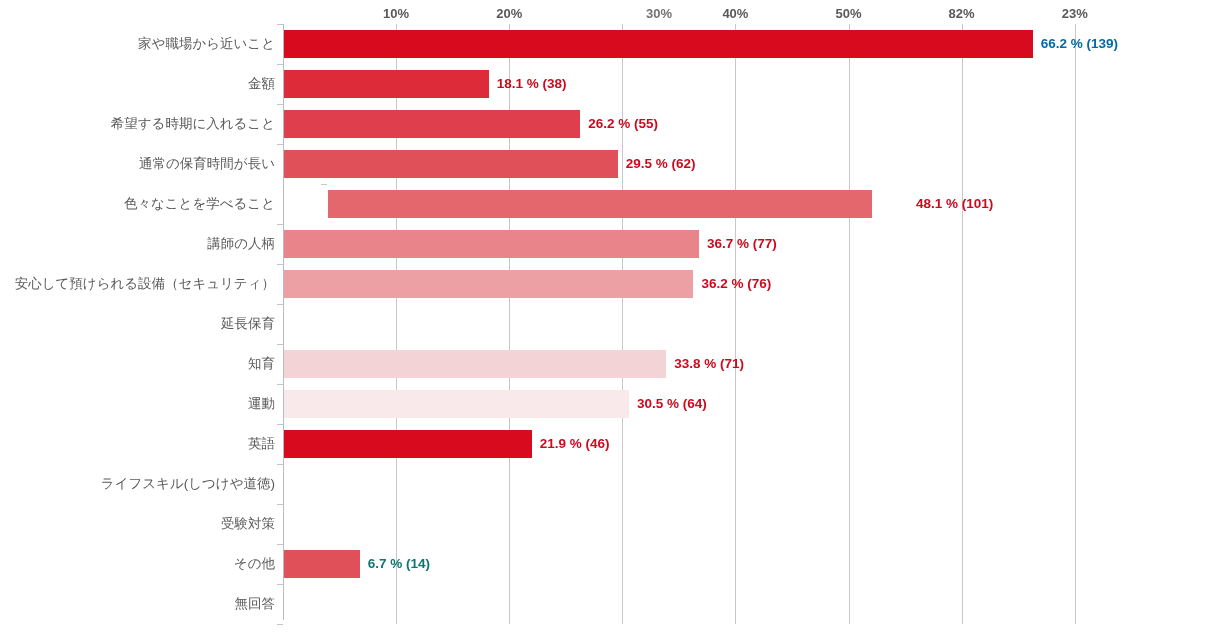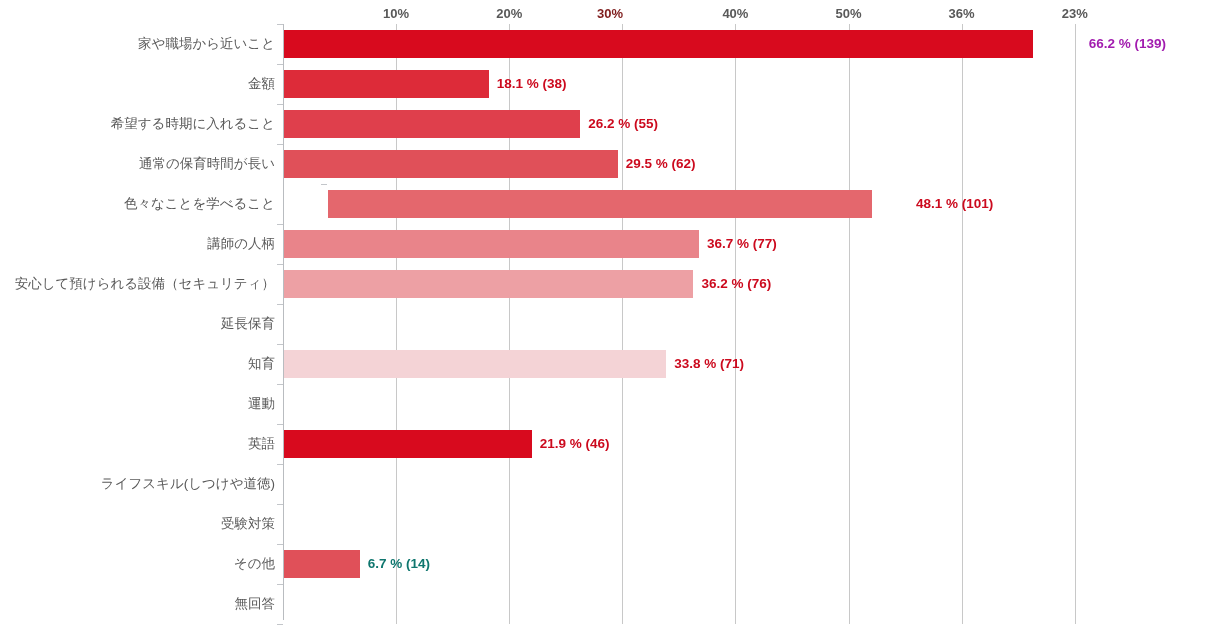--- a/index.html
+++ b/index.html
@@ -109,36 +109,36 @@
       <div class="gridline" style="left: 509.2px; top: 24px; height: 600px; background: rgb(200, 200, 200);"></div>
       <div class="gridline" style="left: 622.3px; top: 24px; height: 600px; background: rgb(200, 200, 200);"></div>
       <div class="gridline" style="left: 735.4px; top: 24px; height: 600px; background: rgb(200, 200, 200);"></div>
       <div class="gridline" style="left: 848.5px; top: 24px; height: 600px; background: rgb(200, 200, 200);"></div>
       <div class="gridline" style="left: 961.6px; top: 24px; height: 600px; background: rgb(200, 200, 200);"></div>
       <div class="gridline" style="left: 1074.7px; top: 24px; height: 600px; background: rgb(200, 200, 200);"></div>
     </div>
   <div id="xticks">
       <div class="x-tick-label" style="left: 396.1px; color: rgb(89, 89, 89);">10%</div>
       <div class="x-tick-label" style="left: 509.2px; color: rgb(89, 89, 89);">20%</div>
-      <div class="x-tick-label" style="left: 610px; color: #7f1d1d;">30%</div>
+      <div class="x-tick-label" style="left: 659px; color: #737373;">30%</div>
       <div class="x-tick-label" style="left: 735.4px; color: rgb(89, 89, 89);">40%</div>
       <div class="x-tick-label" style="left: 848.5px; color: rgb(89, 89, 89);">50%</div>
-      <div class="x-tick-label" style="left: 961.6px; color: rgb(89, 89, 89);">36%</div>
+      <div class="x-tick-label" style="left: 961.6px; color: rgb(89, 89, 89);">82%</div>
       <div class="x-tick-label" style="left: 1074.7px; color: rgb(89, 89, 89);">23%</div>
     </div>
 
   <div class="axis-line"></div>
 
   <div id="rows">
       <div class="row" style="top: 24px;">
         <div class="y-tick" style="top: 0px;"></div>
         <div class="cat-label" style="color: rgb(89, 89, 89);">家や職場から近いこと</div>
         <div class="bar-wrap">
           <div class="bar" style="width: 748.722px; background: rgb(216, 10, 30);"></div>
-          <div class="value-label" style="left: 748.722px; color: #a21caf; margin-left: 48px;">66.2 % (139)</div>
+          <div class="value-label" style="left: 748.722px; color: #0369a1;">66.2 % (139)</div>
         </div>
       </div>
       <div class="row" style="top: 64px;">
         <div class="y-tick" style="top: 0px;"></div>
         <div class="cat-label" style="color: rgb(89, 89, 89);">金額</div>
         <div class="bar-wrap">
           <div class="bar" style="width: 204.711px; background: rgb(221, 43, 57);"></div>
           <div class="value-label" style="left: 204.711px; color: rgb(204, 10, 30);">18.1 % (38)</div>
         </div>
       </div>
@@ -190,20 +190,24 @@
         <div class="y-tick" style="top: 0px;"></div>
         <div class="cat-label" style="color: rgb(89, 89, 89);">知育</div>
         <div class="bar-wrap">
           <div class="bar" style="width: 382.278px; background: rgb(244, 211, 214);"></div>
           <div class="value-label" style="left: 382.278px; color: rgb(204, 10, 30);">33.8 % (71)</div>
         </div>
       </div>
       <div class="row" style="top: 384px;">
         <div class="y-tick" style="top: 0px;"></div>
         <div class="cat-label" style="color: rgb(89, 89, 89);">運動</div>
+        <div class="bar-wrap">
+          <div class="bar" style="width: 344.955px; background: rgb(250, 233, 235);"></div>
+          <div class="value-label" style="left: 344.955px; color: rgb(204, 10, 30);">30.5 % (64)</div>
+        </div>
       </div>
       <div class="row" style="top: 424px;">
         <div class="y-tick" style="top: 0px;"></div>
         <div class="cat-label" style="color: rgb(89, 89, 89);">英語</div>
         <div class="bar-wrap">
           <div class="bar" style="width: 247.689px; background: rgb(216, 10, 30);"></div>
           <div class="value-label" style="left: 247.689px; color: rgb(204, 10, 30);">21.9 % (46)</div>
         </div>
       </div>
       <div class="row" style="top: 464px;">

